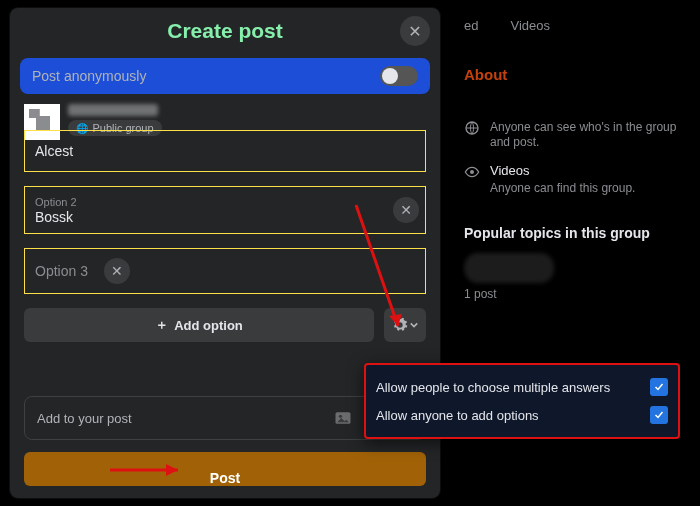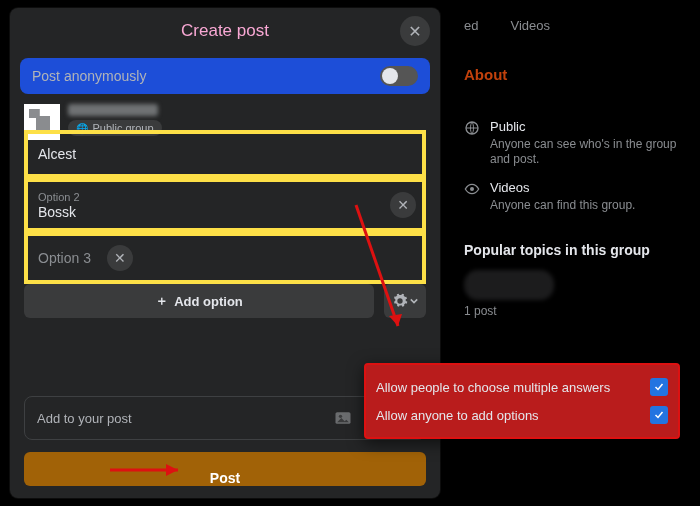--- a/index.html
+++ b/index.html
@@ -5,42 +5,42 @@
   * { box-sizing: border-box; margin: 0; padding: 0; font-family: -apple-system, Helvetica, Arial, sans-serif; }
   body { background: #000; width: 700px; height: 506px; overflow: hidden; position: relative; color: #e4e6eb; font-size: 13px; }
 
   .modal {
     position: absolute; left: 10px; top: 8px; width: 430px; height: 490px;
     background: #242526; border-radius: 8px;
     box-shadow: 0 0 0 1px rgba(255,255,255,.05), 0 8px 24px rgba(0,0,0,.6);
     display: flex; flex-direction: column; overflow: hidden;
   }
   .mhead { height: 46px; position: relative; display:flex; align-items:center; justify-content:center; }
-  .mhead h2 { font-size: 17px; font-weight: 400; color: #f9a8d4; }
+  .mhead h2 { font-size: 21px; font-weight: 700; color: #86efac; }
   .close-btn { position:absolute; right:10px; top:8px; width:30px; height:30px; border-radius:50%;
     background:#3a3b3c; display:flex; align-items:center; justify-content:center; color:#b0b3b8; font-size:16px; cursor:pointer; }
 
   .anon-row { margin: 4px 10px 10px; background:#1d4ed8; border-radius:8px; height:36px;
     display:flex; align-items:center; padding:0 12px; justify-content:space-between; color:#b0b3b8; font-size:14px; }
   .toggle { width:38px; height:20px; background:#555; border-radius:10px; position:relative; }
   .toggle .knob { width:16px; height:16px; background:#e4e6eb; border-radius:50%; position:absolute; left:2px; top:2px; }
 
   .author { display:flex; align-items:flex-start; padding:0 14px 8px; gap:8px; }
   .avatar { width:36px; height:36px; background:#fff; position:relative; }
   .avatar::before { content:""; position:absolute; inset:0;
     background:
       linear-gradient(#8a8c8f,#8a8c8f) 20% 20%/30% 25% no-repeat,
       linear-gradient(#8a8c8f,#8a8c8f) 55% 55%/40% 40% no-repeat; }
   .author-meta { display:flex; flex-direction:column; gap:4px; }
   .author-name { width:90px; height:12px; background:#6f7173; border-radius:3px; filter:blur(2px); }
   .grp-badge { background:#3a3b3c; color:#b0b3b8; border-radius:10px; padding:2px 8px; font-size:11px; display:inline-flex; align-items:center; gap:4px; width:max-content; }
   .grp-badge .globe { font-size:10px; }
 
   .scroll { flex:1; padding:0 14px; position:relative; }
-  .opt { border:4px solid #fde047; border-radius:0; margin-bottom:0; display:flex; align-items:center; }
+  .opt { border:1px solid #fde047; border-radius:0; margin-bottom:14px; display:flex; align-items:center; }
   .opt-body { flex:1; padding:8px 10px; }
   .opt-lbl { color:#8a8d91; font-size:11px; line-height:14px; }
   .opt-val { color:#e4e6eb; font-size:14px; }
   .opt-ph { color:#8a8d91; font-size:14px; padding:14px 10px; }
   .opt-one { padding:12px 10px; }
   .opt-one .opt-val { font-size:14px; }
   .remove { width:26px; height:26px; border-radius:50%; background:#3a3b3c; color:#b0b3b8;
     display:flex; align-items:center; justify-content:center; margin:0 6px; font-size:14px; cursor:pointer; }
 
   .addrow { display:flex; gap:10px; align-items:center; margin-bottom:14px; }
@@ -57,21 +57,21 @@
 
   .post-btn { margin:0 14px 12px; height:34px; background:#a16207; border-radius:6px; display:flex;
     align-items:flex-end; justify-content:center; color:#fff; font-weight:600; font-size:14px; cursor:pointer; position:relative; }
 
   
   .arrow { position:absolute; pointer-events:none; }
   .shaft { stroke:#d11; stroke-width:3; fill:none; }
   .head  { fill:#d11; }
 
   
-  .popup { position:absolute; left:364px; top:363px; width:316px; background:#b91c1c;
+  .popup { position:absolute; left:364px; top:363px; width:316px; background:#0f172a;
     border:2px solid #d11; border-radius:4px; padding:8px 10px; box-shadow:0 4px 16px rgba(0,0,0,.6); }
   .popup .row { display:flex; align-items:center; justify-content:space-between; height:28px; font-size:13px; color:#e4e6eb; }
   .chk { width:18px; height:18px; background:#2374e1; border-radius:3px; display:flex; align-items:center; justify-content:center; }
   .chk svg { width:12px; height:12px; }
 
   
   .bg { position:absolute; left:450px; top:0; right:0; bottom:0; color:#8a8d91; padding:10px 10px 0 14px; }
   .bg .tabs { display:flex; gap:32px; font-size:13px; height:30px; align-items:center; }
   .bg h3 { color:#c2410c; font-size:15px; font-weight:600; margin:26px 0 18px; }
   .bg .sect { margin-top:36px; }
@@ -92,21 +92,20 @@
     <span>Videos</span>
   </div>
   <h3>About</h3>
   <div class="sect">
     <div class="row2">
       <svg class="ico" viewBox="0 0 24 24">
           <circle cx="12" cy="12" r="9" fill="none" stroke="#8a8d91" stroke-width="2"></circle>
           <path d="M3 12h18M12 3c3 3 3 15 0 18M12 3c-3 3-3 15 0 18" fill="none" stroke="#8a8d91" stroke-width="1.5"></path>
         </svg>
       <div class="txt">
-        <b>Public</b>
         <span>Anyone can see who's in the group and post.</span>
       </div>
     </div>
     <div class="row2">
       <svg class="ico" viewBox="0 0 24 24">
           <path d="M12 5C6 5 2 12 2 12s4 7 10 7 10-7 10-7-4-7-10-7z" fill="none" stroke="#8a8d91" stroke-width="2"></path>
           <circle cx="12" cy="12" r="3" fill="#8a8d91"></circle>
         </svg>
       <div class="txt">
         <b>Videos</b>

